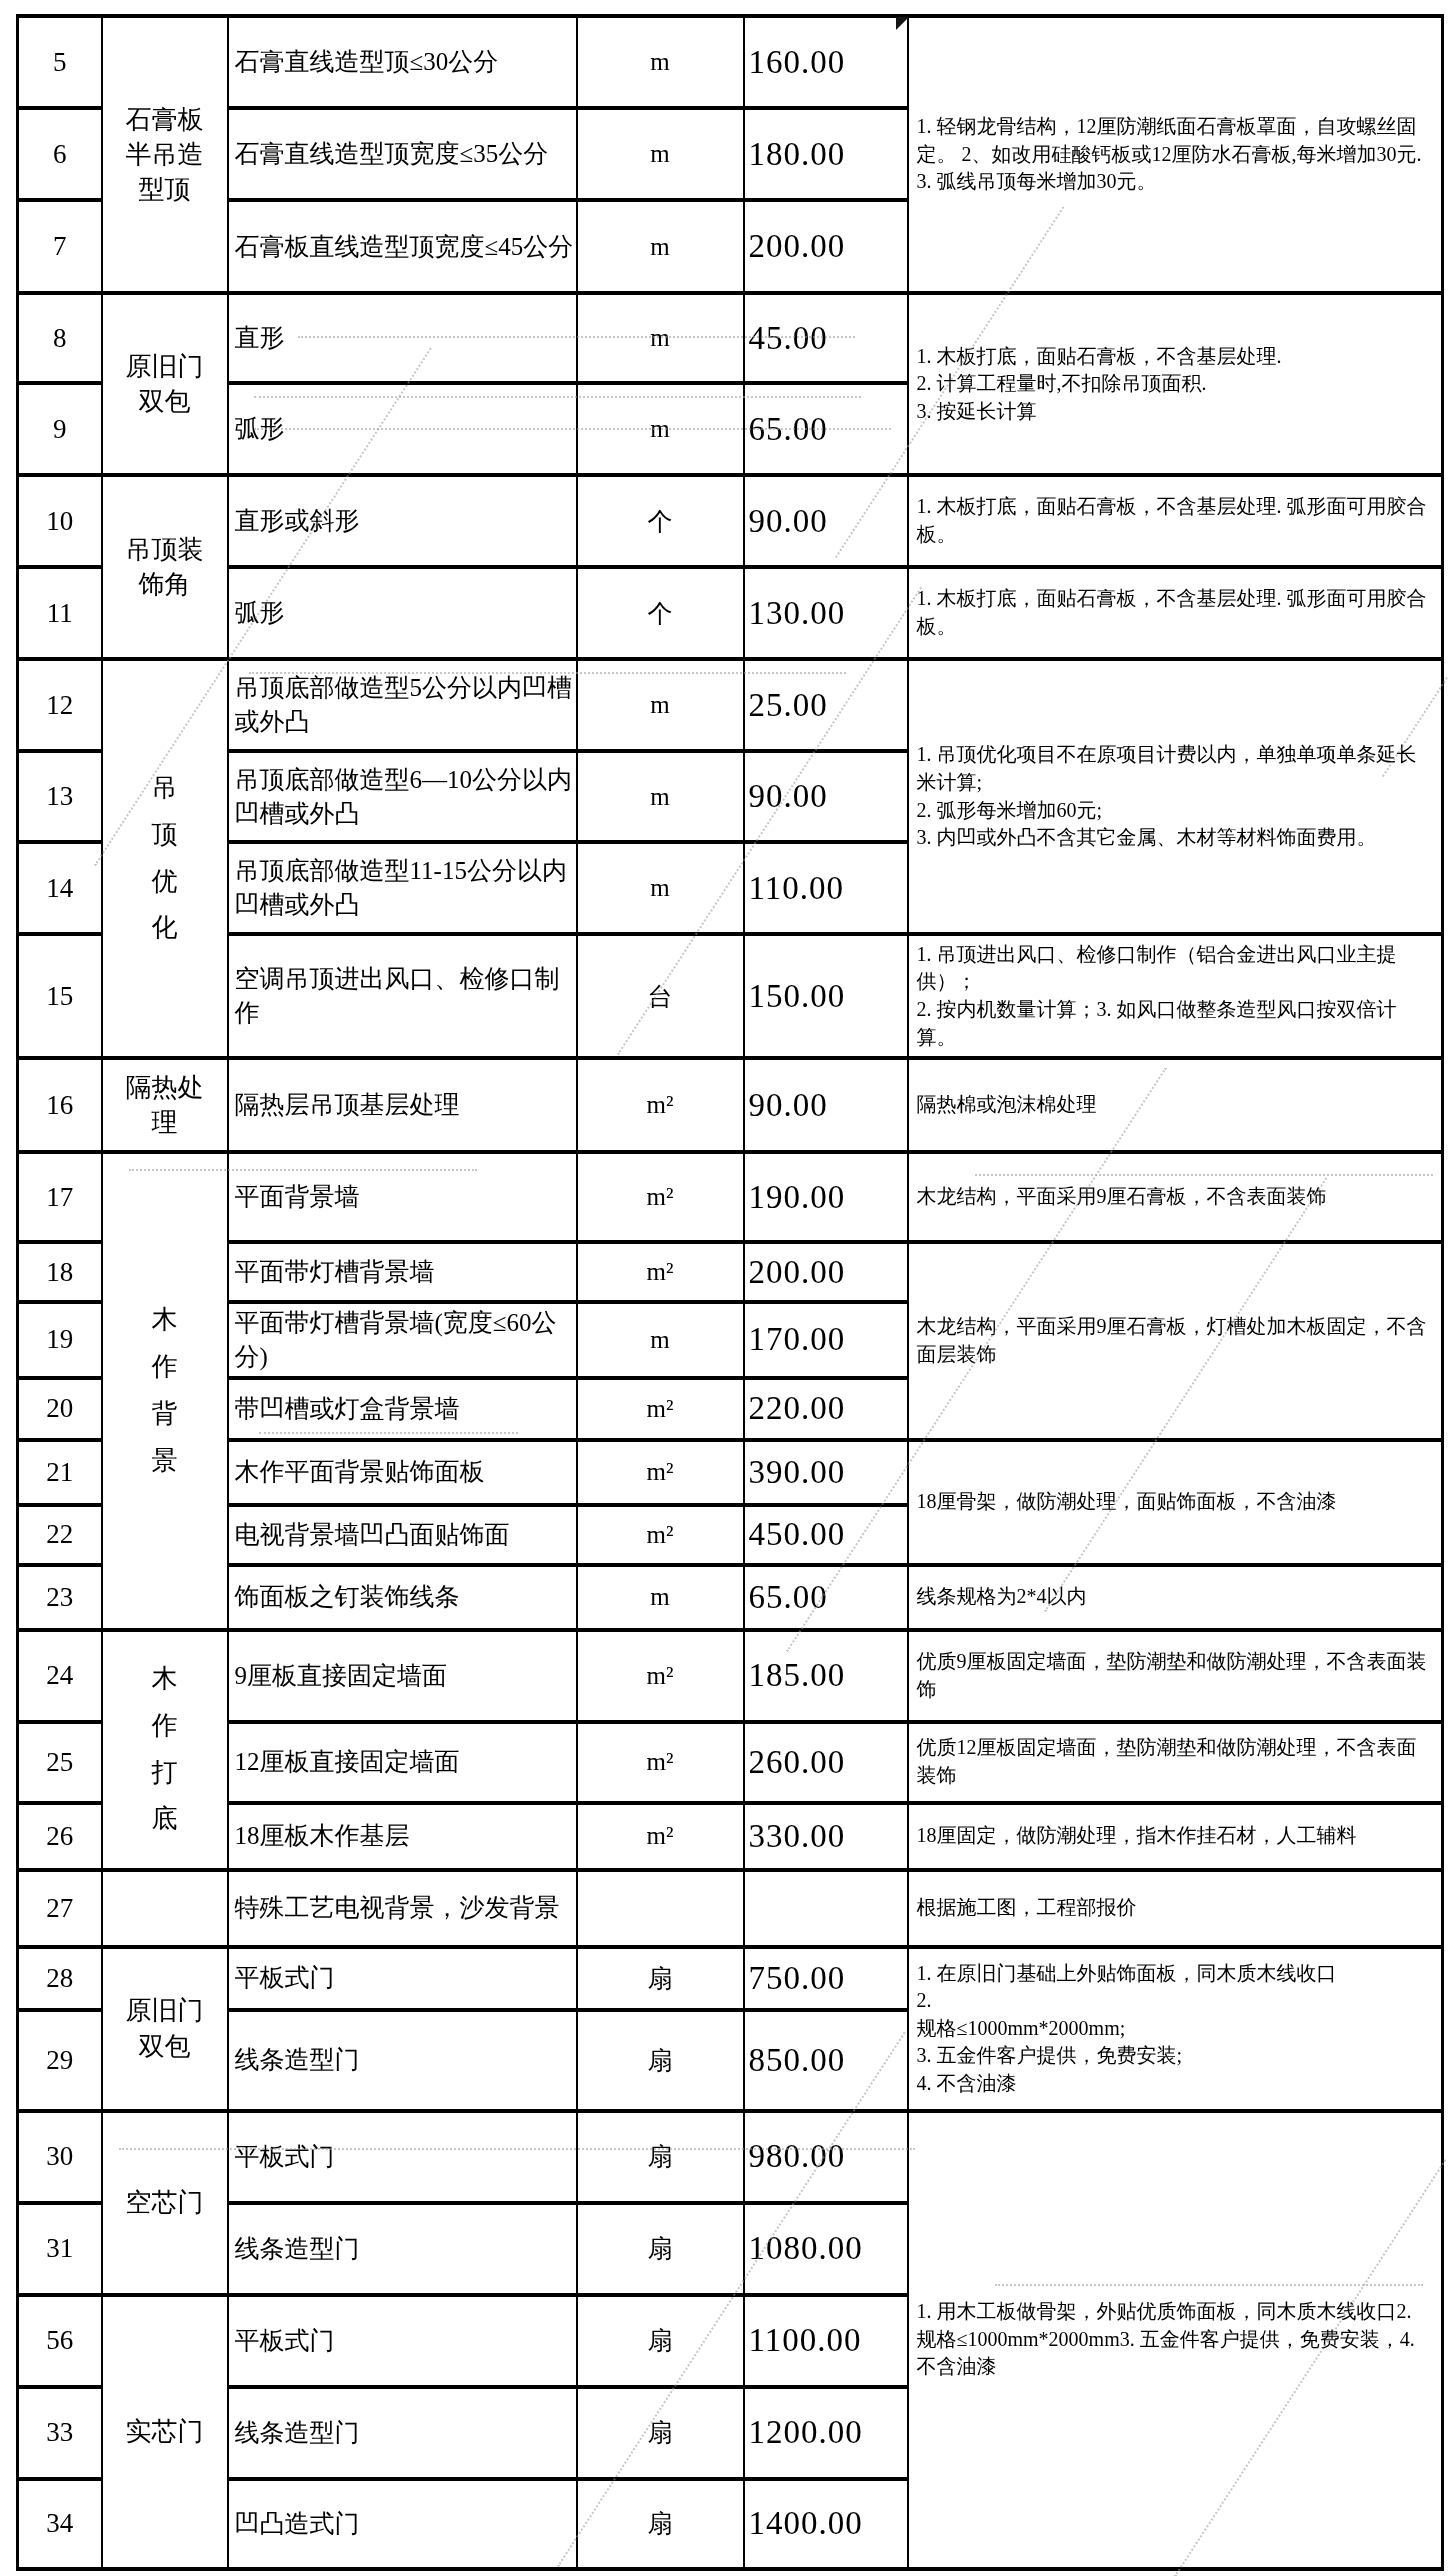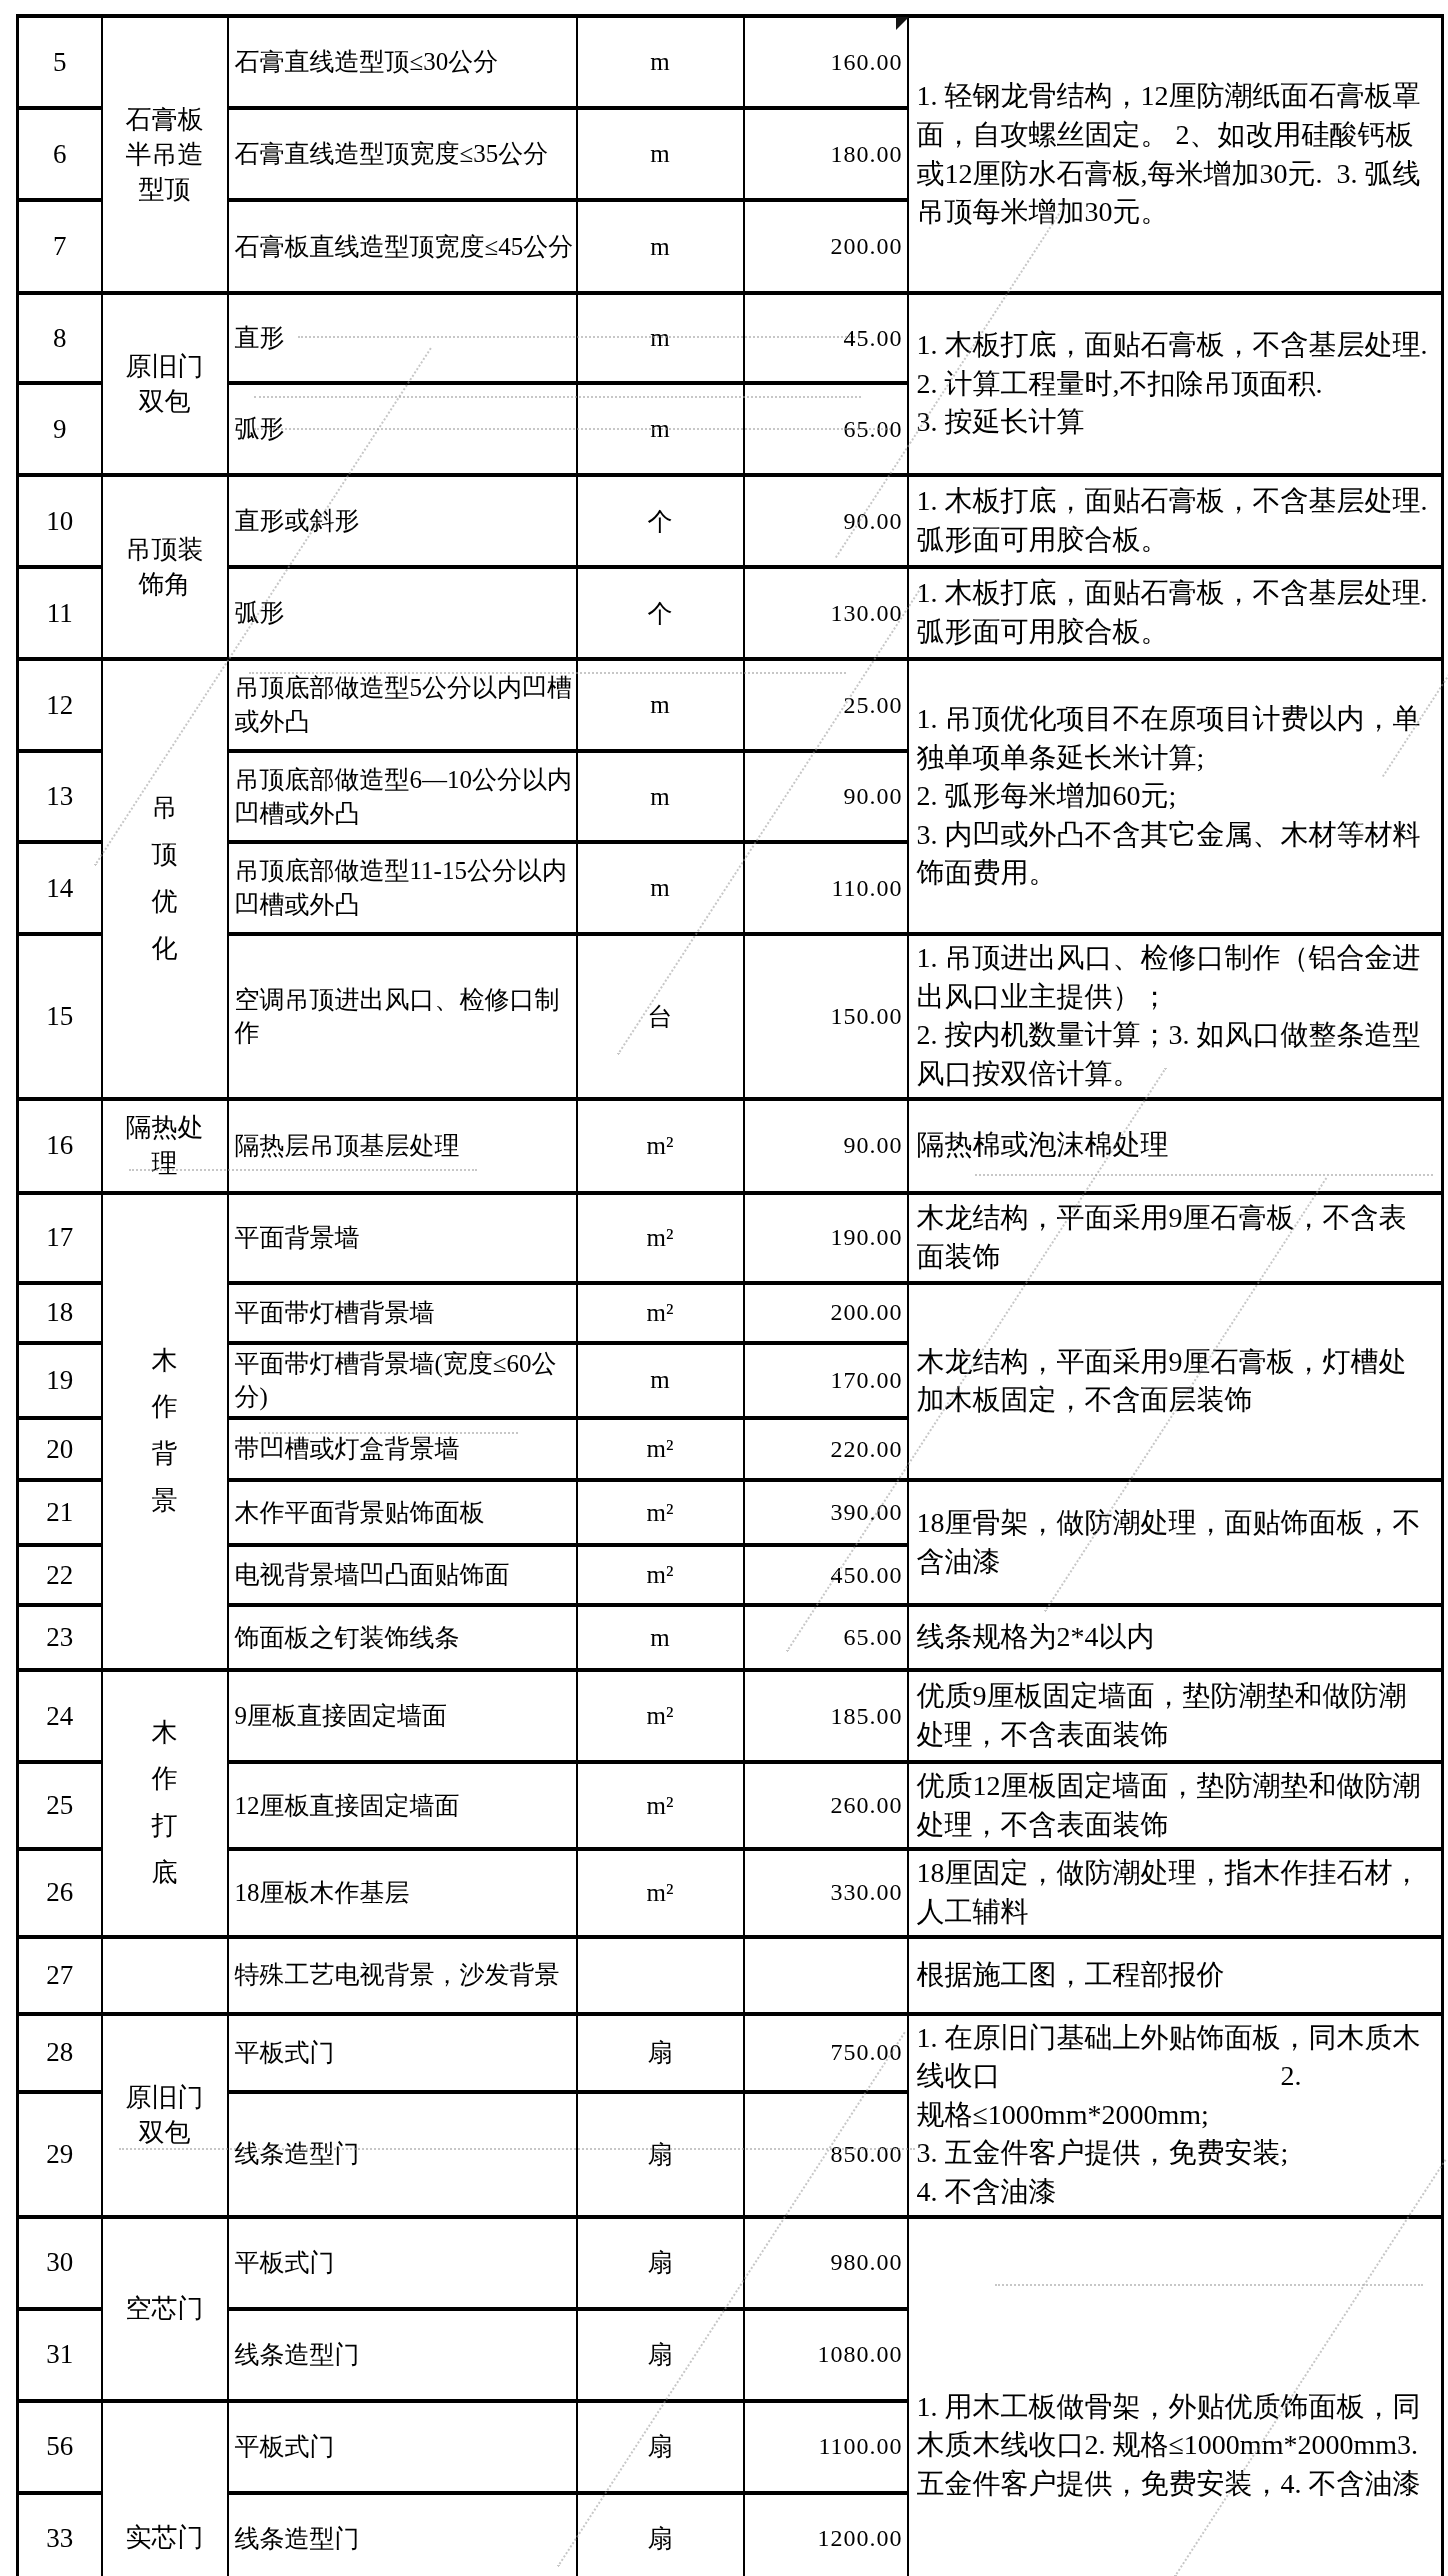--- a/index.html
+++ b/index.html
@@ -29,23 +29,23 @@
   td.num{ text-align:center; font-size:27px; }
   td.cat{ text-align:center; font-size:26px; line-height:1.35; padding:2px 16px; }
   td.cat .vert{
     width:28px;margin:4px auto;
     word-break:break-all;
     line-height:1.8;
     text-align:center;
   }
   td.item{ font-size:25px; line-height:1.35; padding:2px 2px 2px 6px; word-break:break-all; }
   td.unit{ text-align:center; font-size:25px; }
-  td.price{ text-align:right; font-size:24px; letter-spacing:1px; }
+  td.price{ text-align:left; font-size:33px; letter-spacing:1px; }
   td.note{
-    font-size:28px; line-height:1.38;
+    font-size:20px; line-height:1.38;
     padding:3px 8px 3px 8px;
     white-space:pre-wrap;
     word-break:break-all;
   }
   
   .artifact{ position:absolute; border-top:2px dotted #9a9a9a; opacity:.55; pointer-events:none; }
   .diag{ transform:rotate(-57deg); transform-origin:left top; }
   .corner-mark{
     position:absolute; left:896px; top:17px;
     width:0;height:0;

